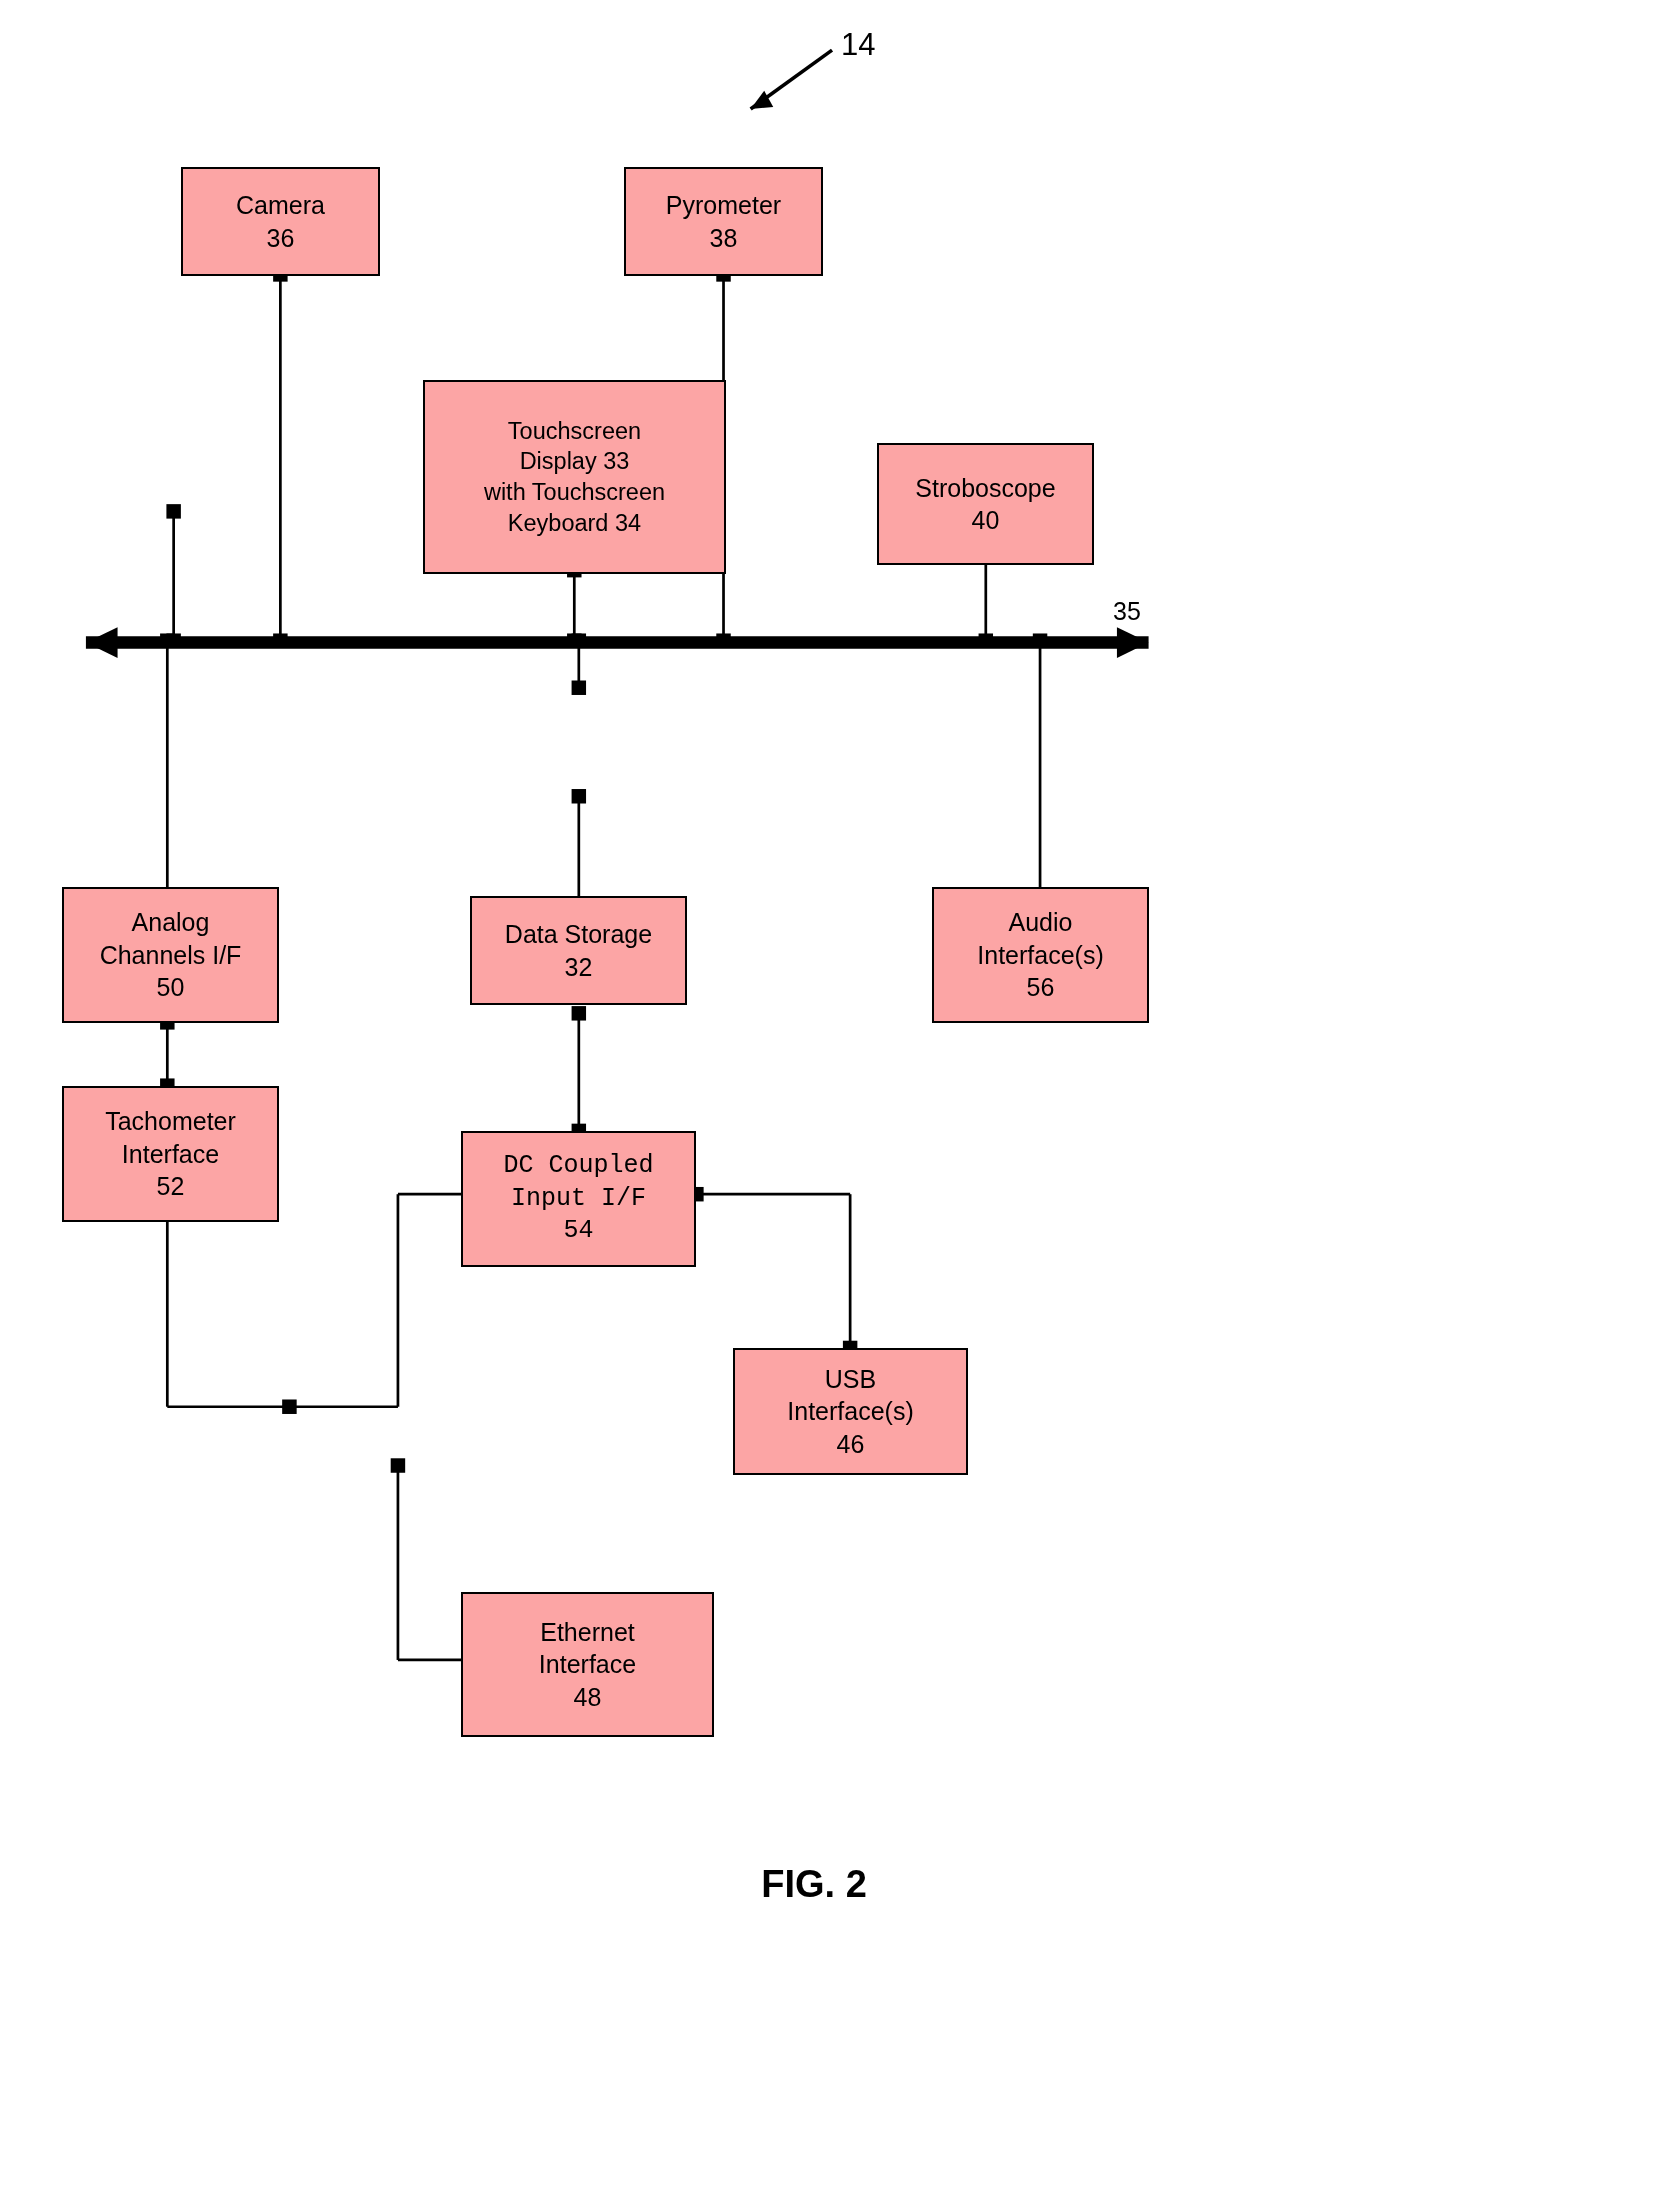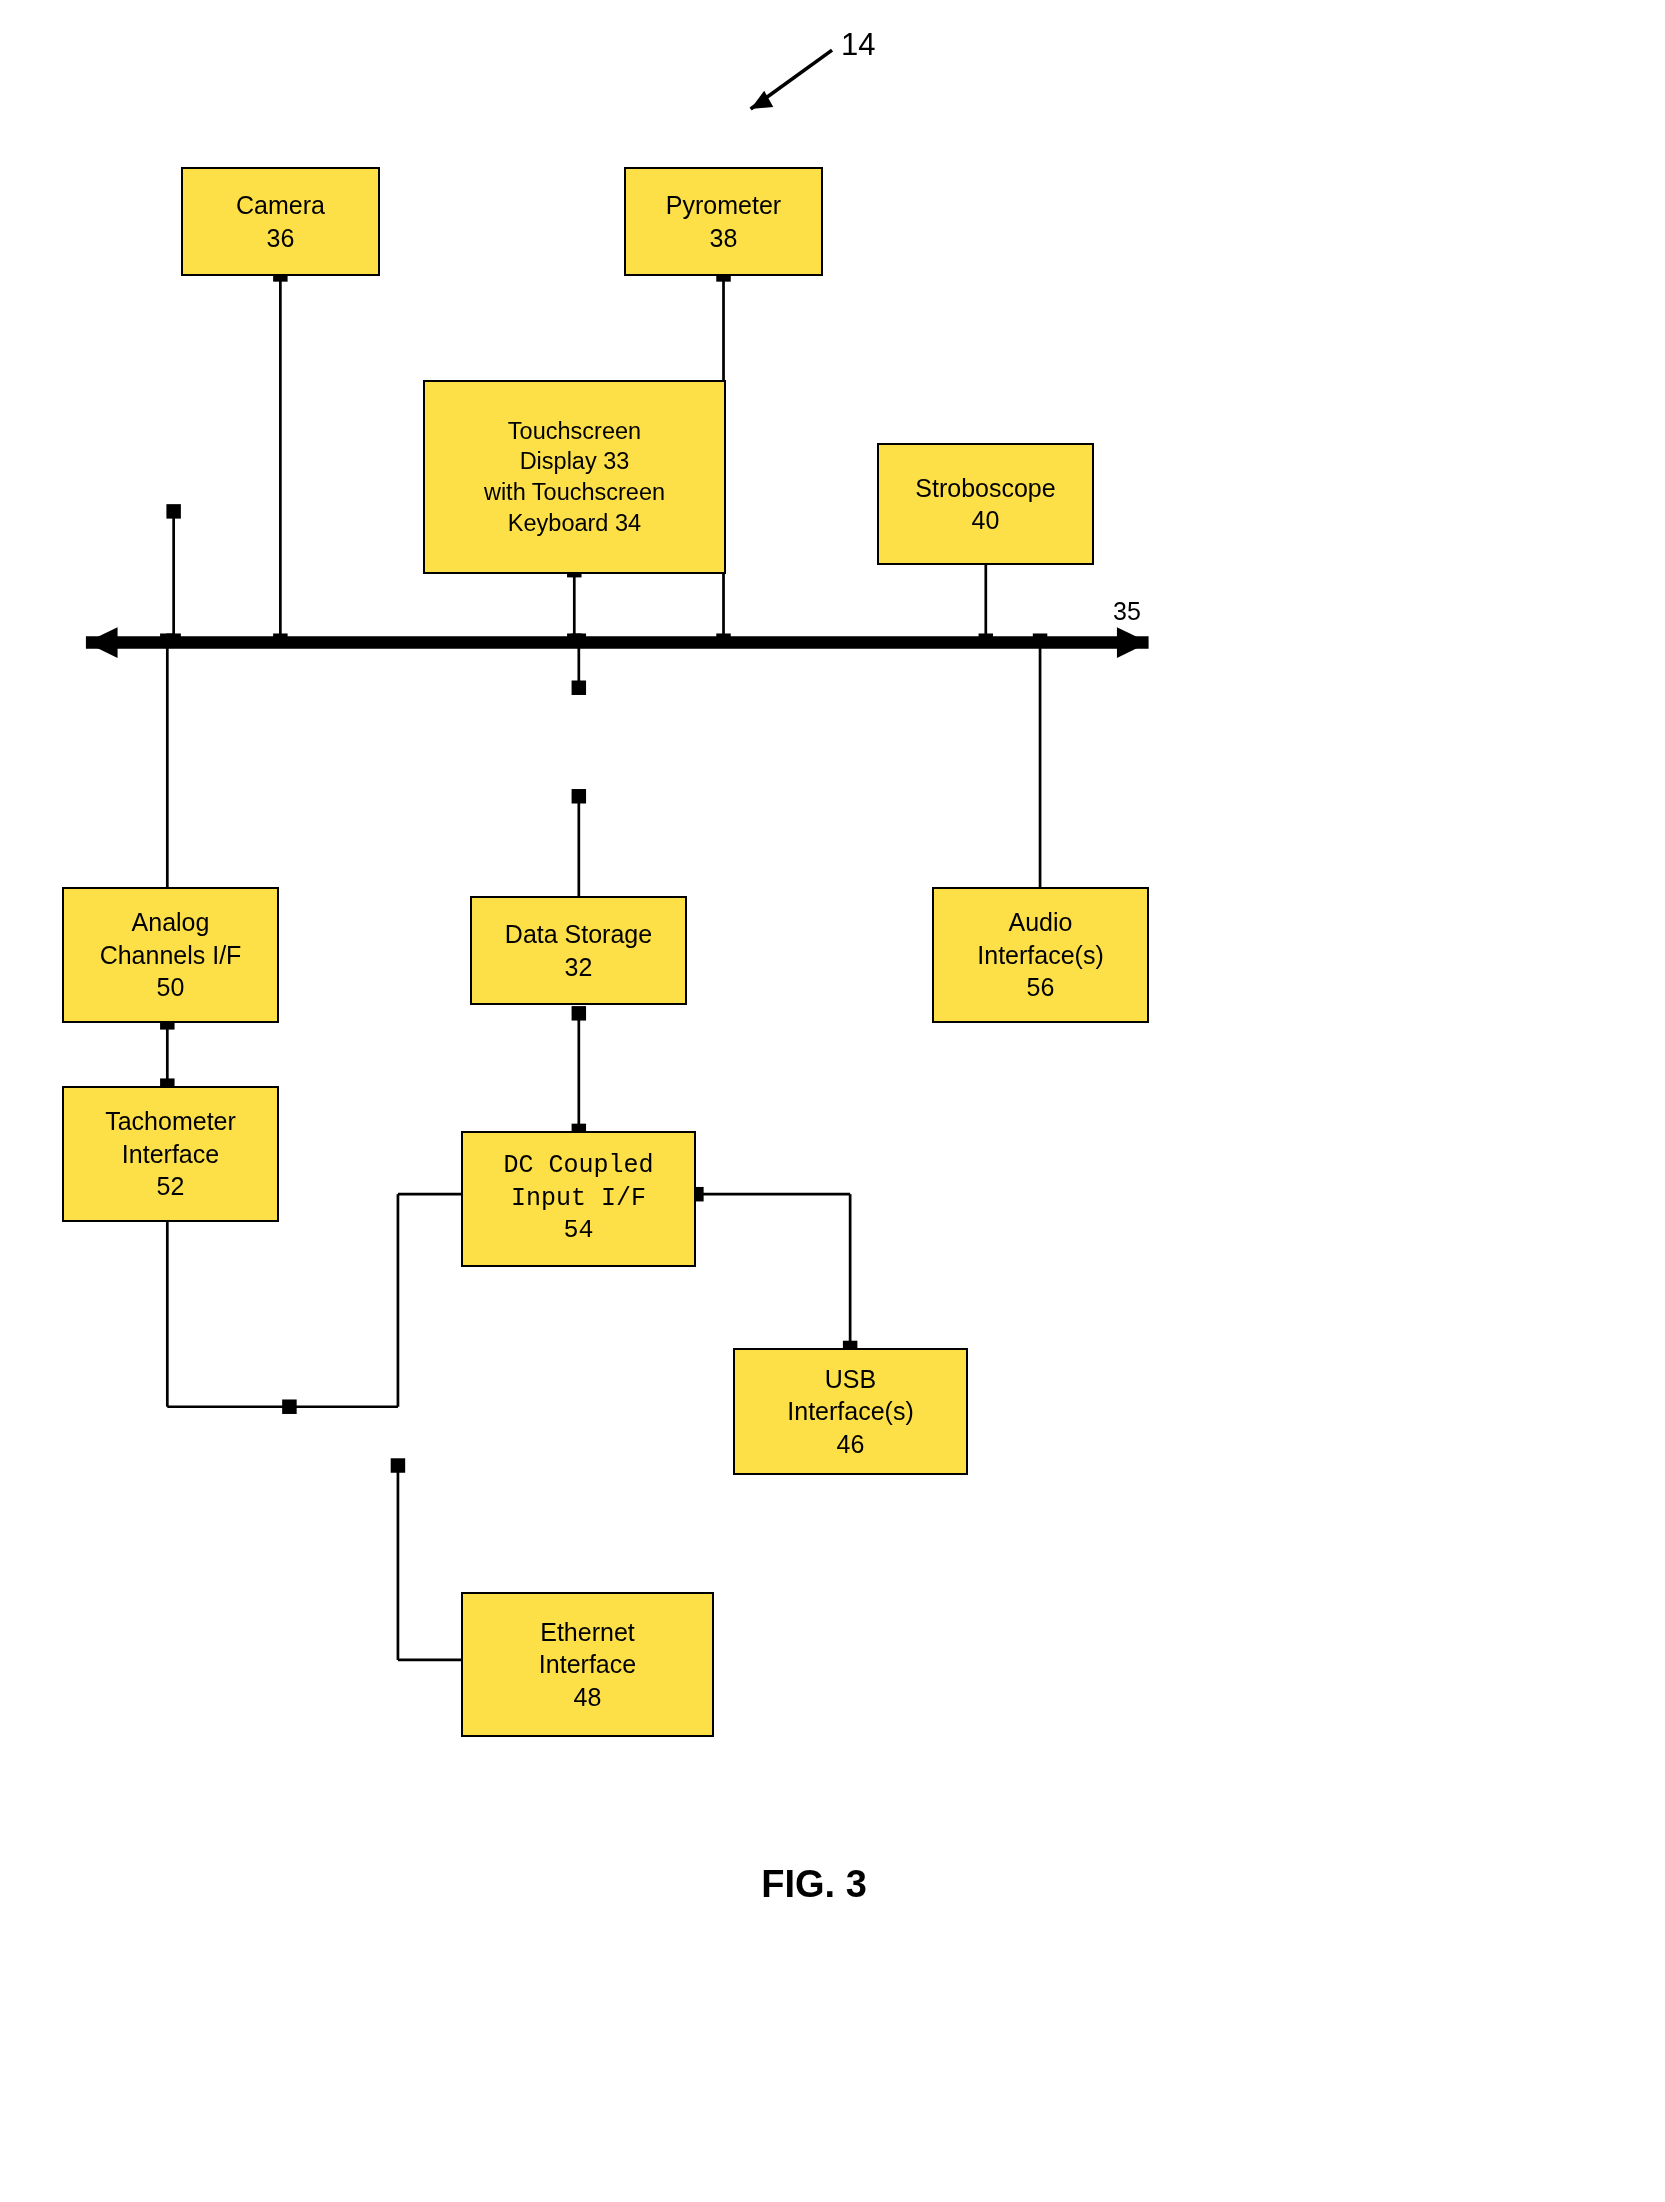--- a/index.html
+++ b/index.html
@@ -13,21 +13,21 @@
     }
     .diagram-container {
       position: relative;
       width: 1665px;
       height: 2203px;
       padding-left: 41px;
     }
     .box {
       position: absolute;
       border: 2.7px solid #000;
-      background: #fde047;
+      background: #fca5a5;
       display: flex;
       align-items: center;
       justify-content: center;
       text-align: center;
       font-size: 25px;
       line-height: 1.3;
       font-weight: normal;
     }
     .fig-label {
       position: absolute;
@@ -177,16 +177,16 @@
 
 
   <div class="box" style="left: 733px; top: 1348px; width: 235px; height: 127px;">
     USB<br>Interface(s)<br>46
   </div>
 
   <div class="box" style="left: 461px; top: 1592px; width: 253px; height: 145px;">
     Ethernet<br>Interface<br>48
   </div>
 
-  <div class="fig-label" style="left: 633px; top: 1863px; width: 362px;">FIG. 3</div>
+  <div class="fig-label" style="left: 633px; top: 1863px; width: 362px;">FIG. 2</div>
 
 </div>
 
 
 </body></html>

